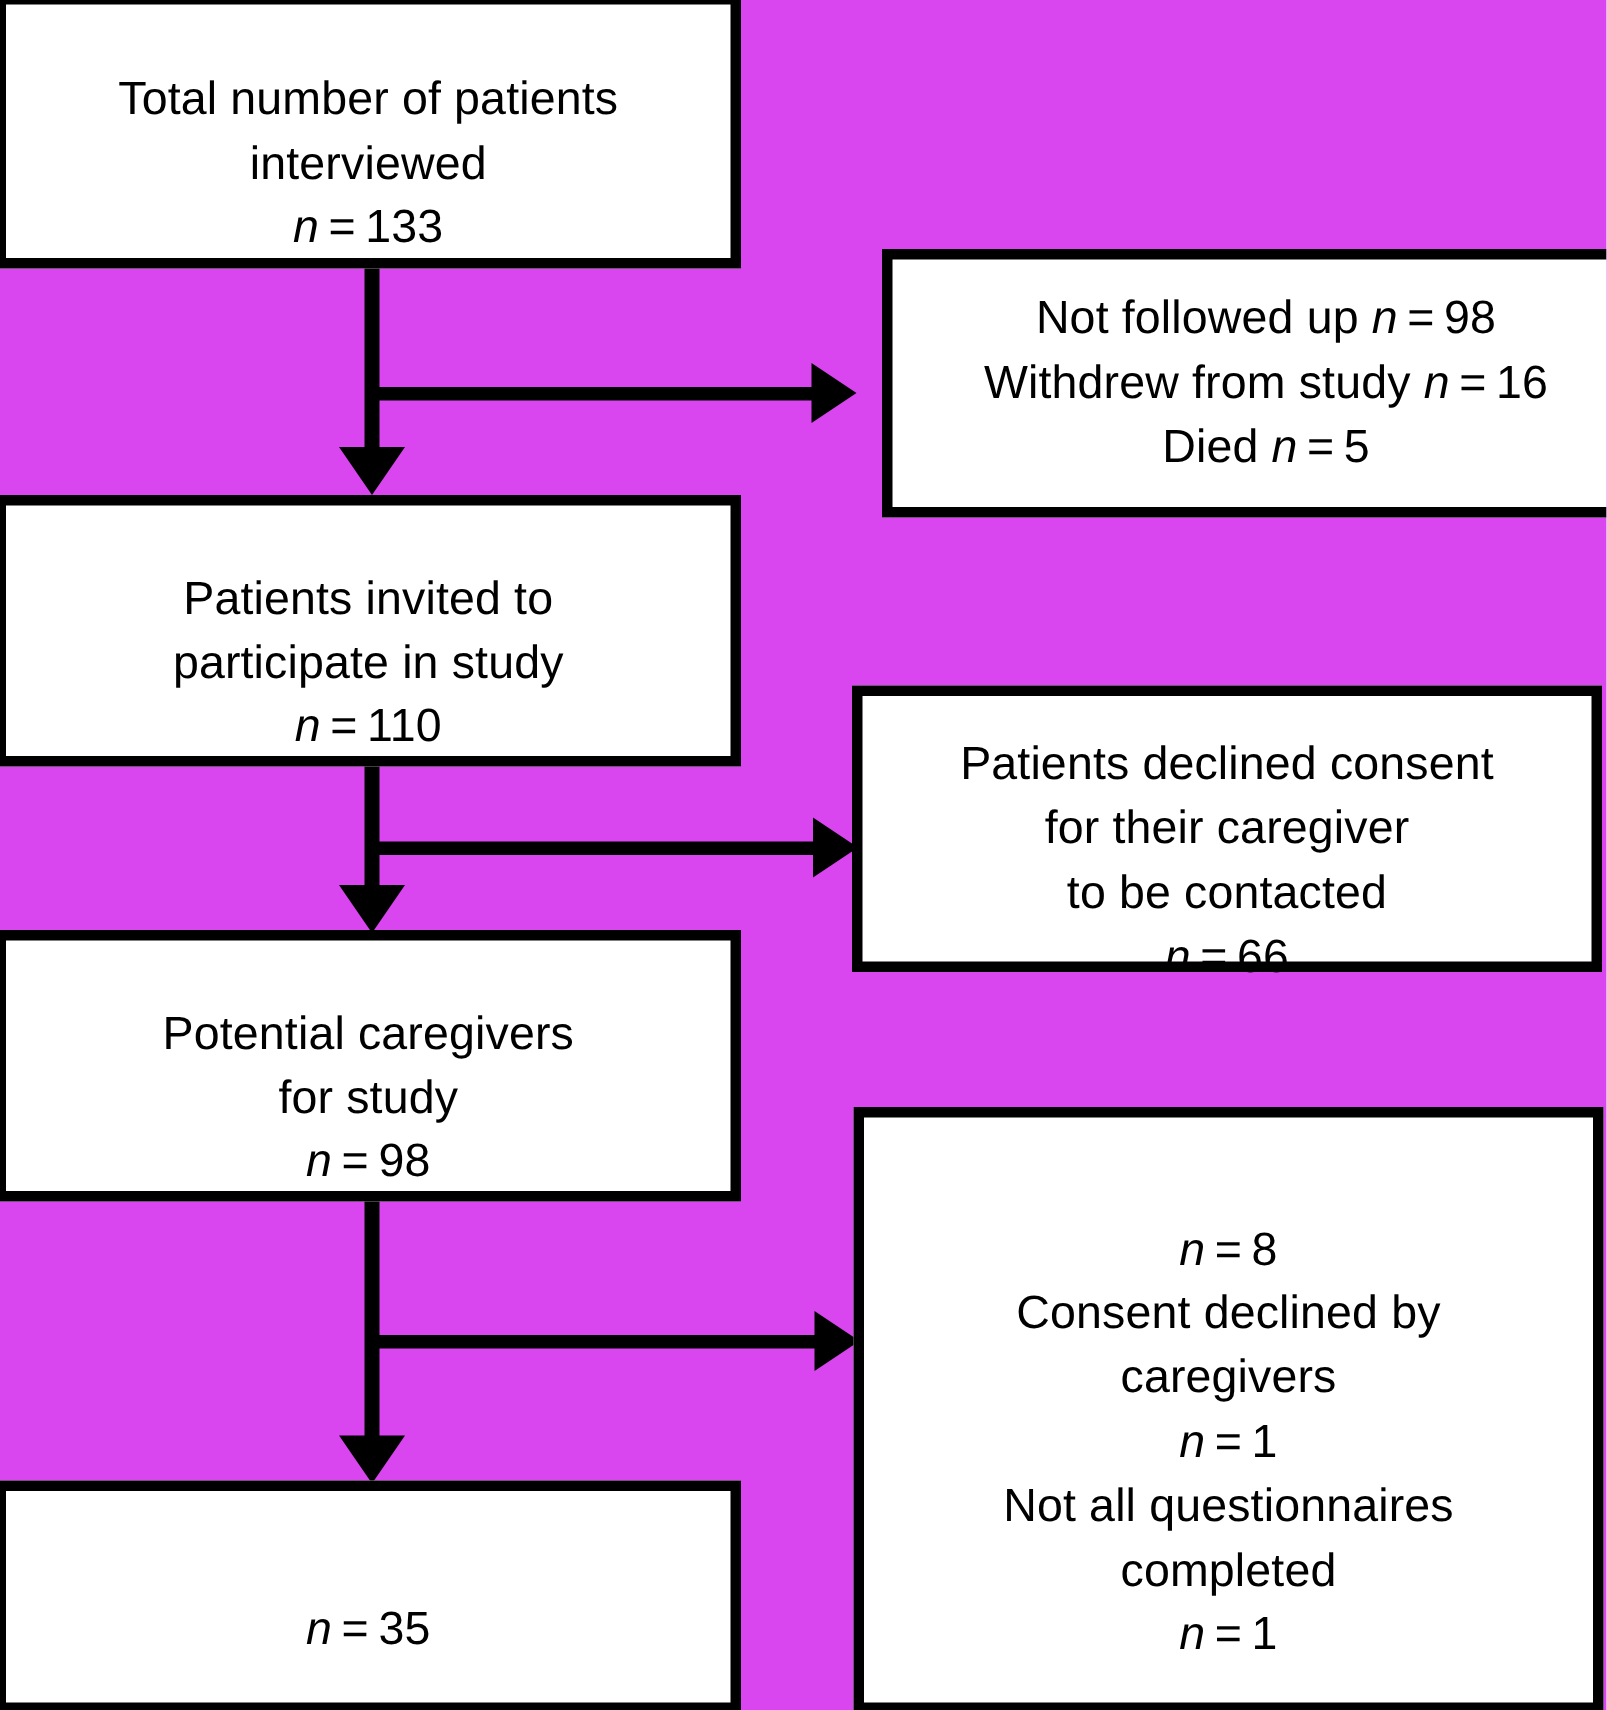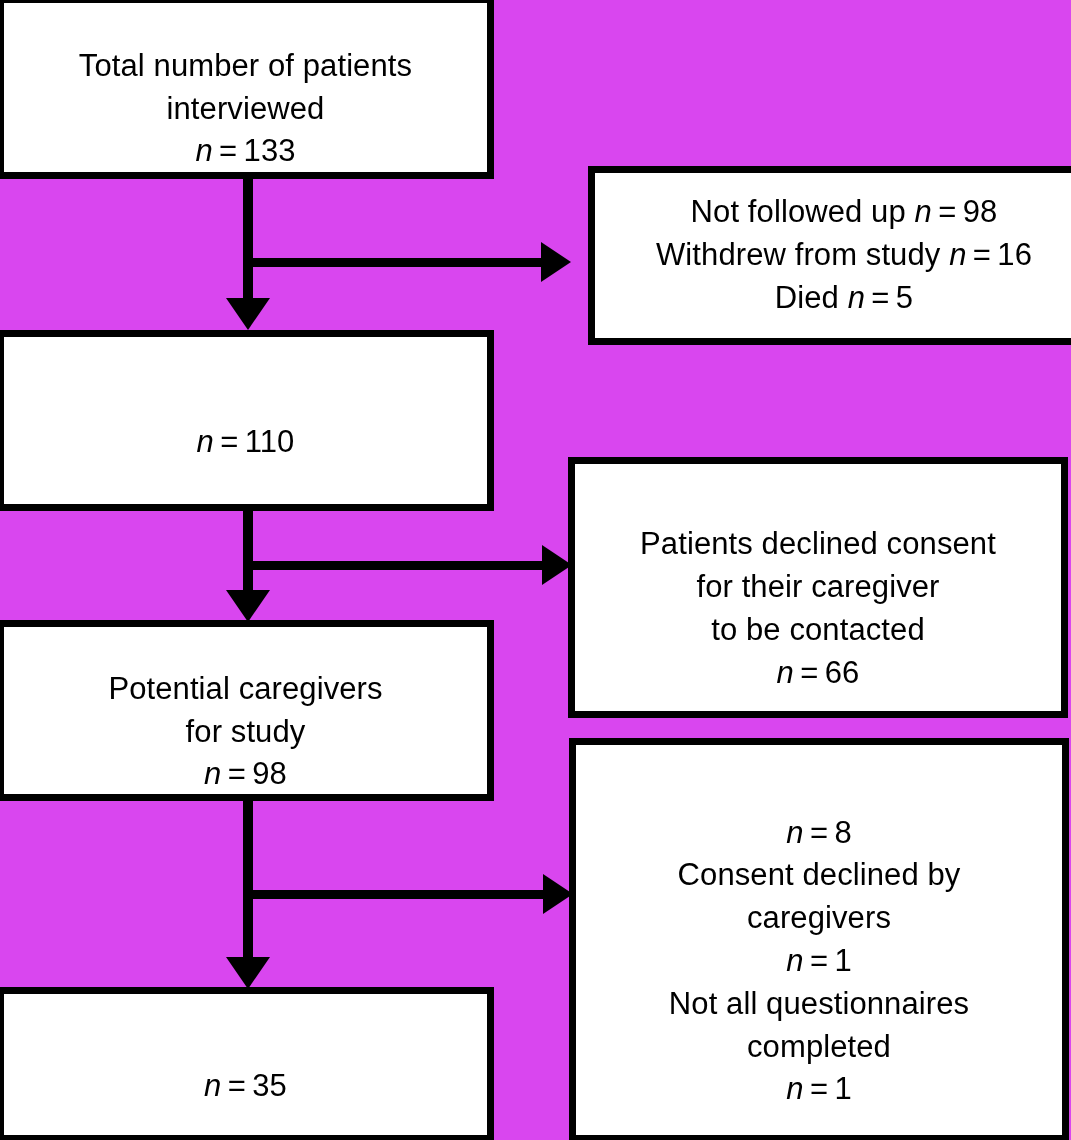--- a/index.html
+++ b/index.html
@@ -89,25 +89,27 @@
 </span><i>n</i> <span>=</span> <span>133</span>
     </div>
   </div>
 
   <div class="flow-box" style="left:588px; top:166px; width:512px; height:179px;text-align:center;">
     <div class="box-text"><span>Not followed up</span> <i>n</i> <span>=</span> <span>98</span><br><span>Withdrew from study</span> <i>n</i> <span>=</span> <span>16</span><br><span>Died</span> <i>n</i> <span>=</span> <span>5</span></div>
   </div>
 
   <div class="flow-box" style="left:-3px; top:330px; width:497px; height:181px;">
     <div class="box-text">
-      <i>n</i> <span>=</span> <span>110</span>
+      <span>Patients invited to
+participate in study
+</span><i>n</i> <span>=</span> <span>110</span>
     </div>
   </div>
 
-  <div class="flow-box" style="left:568px; top:457px; width:500px; height:261px;">
+  <div class="flow-box" style="left:568px; top:457px; width:500px; height:191px;">
     <div class="box-text">
       <span>Patients declined consent
 for their caregiver
 to be contacted
 </span><i>n</i> <span>=</span> <span>66</span>
     </div>
   </div>
 
   <div class="flow-box" style="left:-3px; top:620px; width:497px; height:181px;">
     <div class="box-text">

